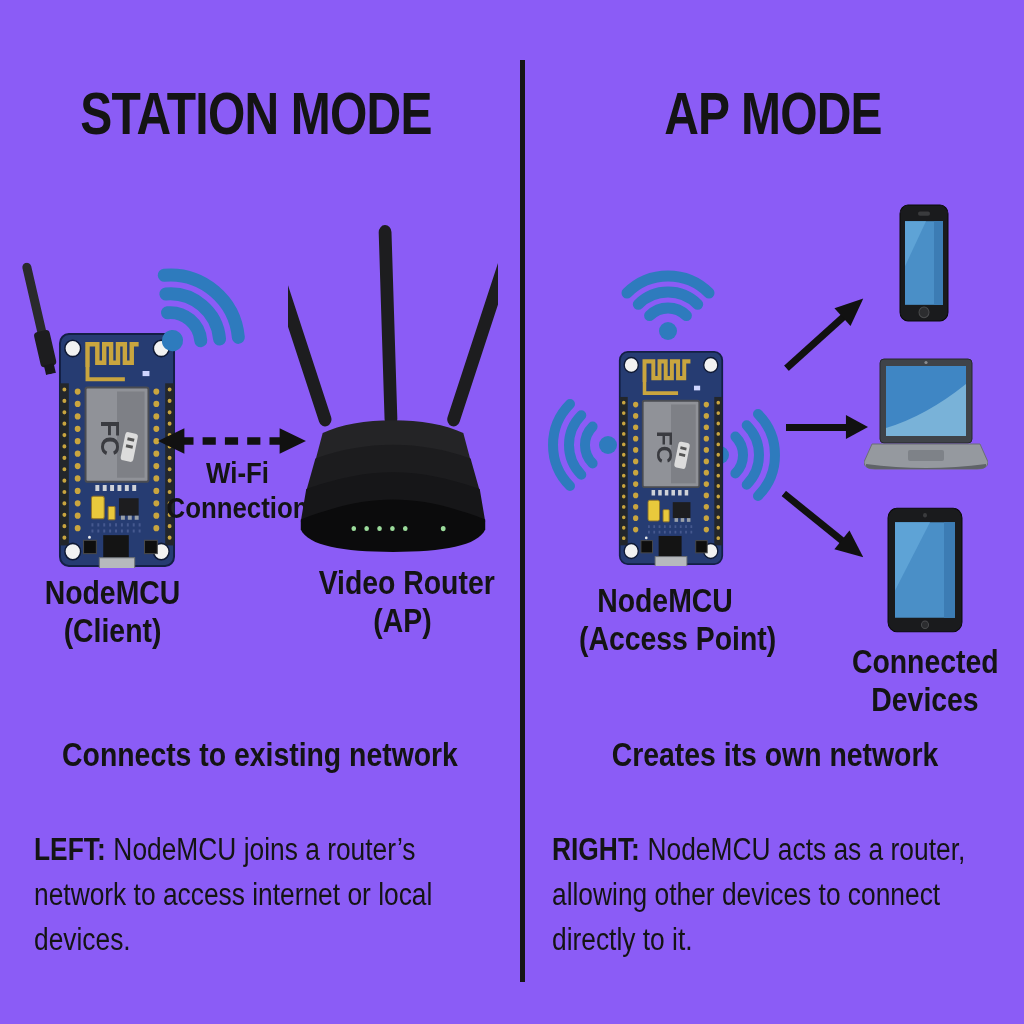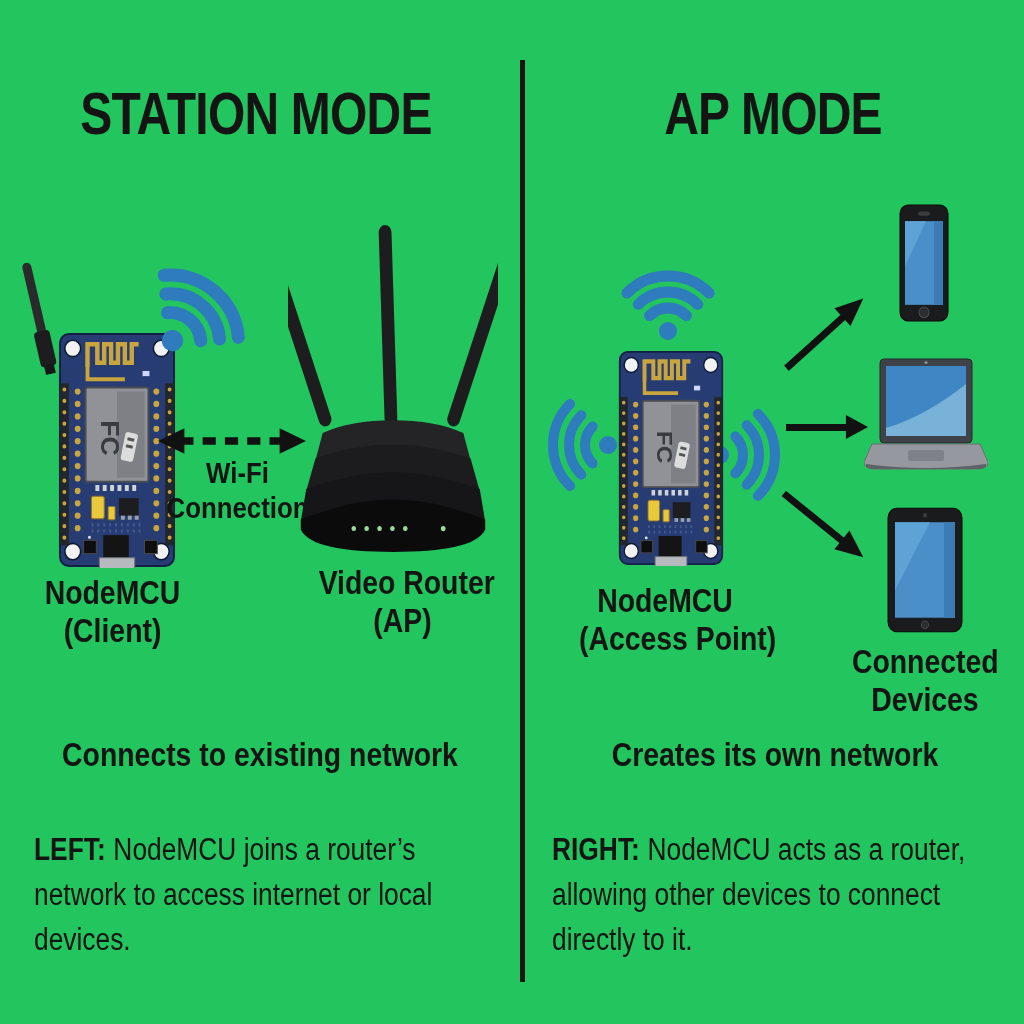--- a/index.html
+++ b/index.html
@@ -1,19 +1,19 @@
 <!DOCTYPE html>
 <html><head>
 <meta charset="utf-8">
 <style>
   html,body{margin:0;padding:0;}
   body{background:#ddd;}
   .stage{
     position:relative;width:1024px;height:1024px;margin:0 auto;
-    background:#22c55e;overflow:hidden;
+    background:#8b5cf6;overflow:hidden;
     font-family:"Liberation Sans", sans-serif;color:#141414;
   }
   .abs{position:absolute;}
   .title{
     font-weight:700;font-size:60px;letter-spacing:-1px;line-height:1;
     text-align:center;transform:scaleX(.8);white-space:nowrap;
   }
   .biglabel{
     font-weight:700;font-size:33px;line-height:1.14;text-align:center;
     transform:scaleX(.86);white-space:nowrap;

